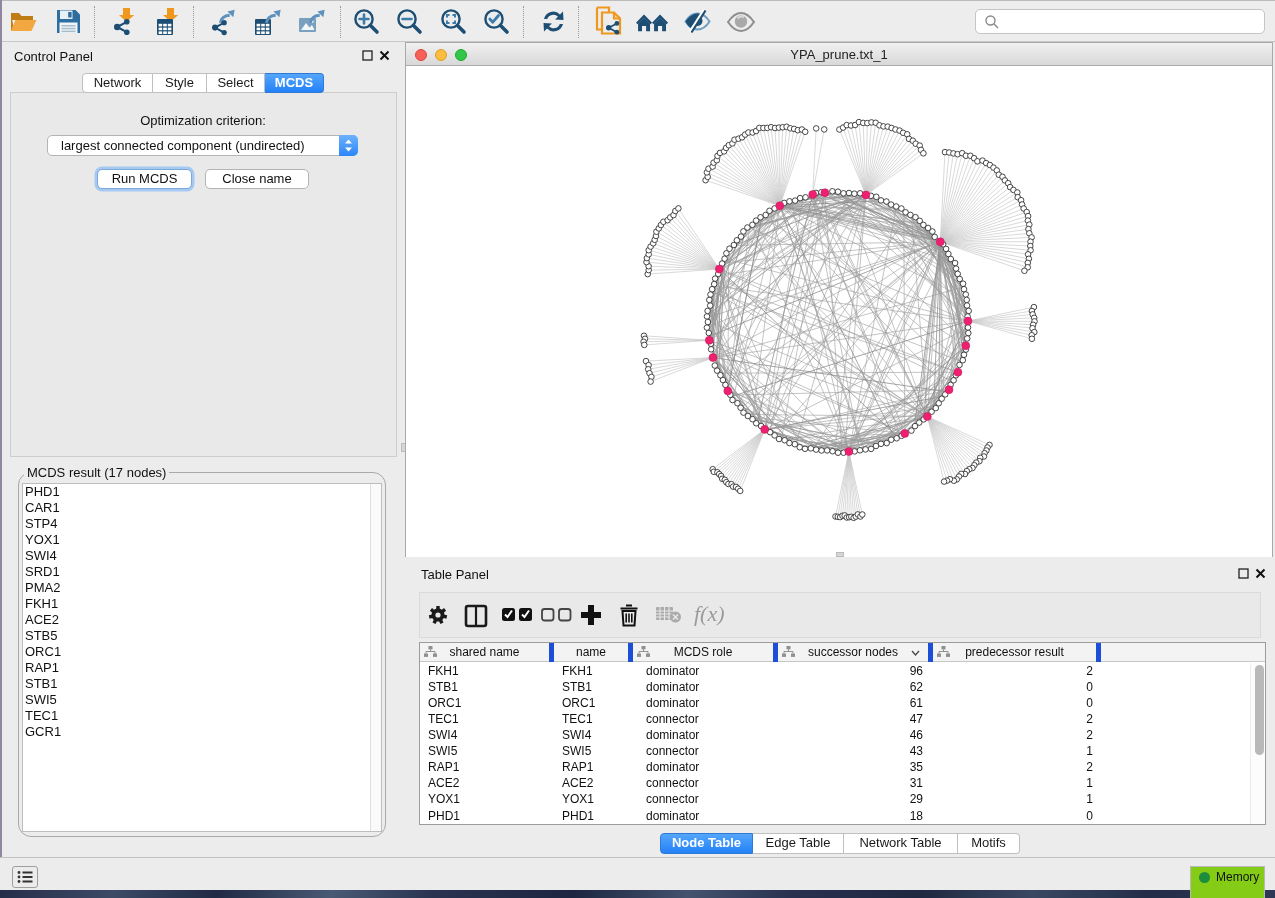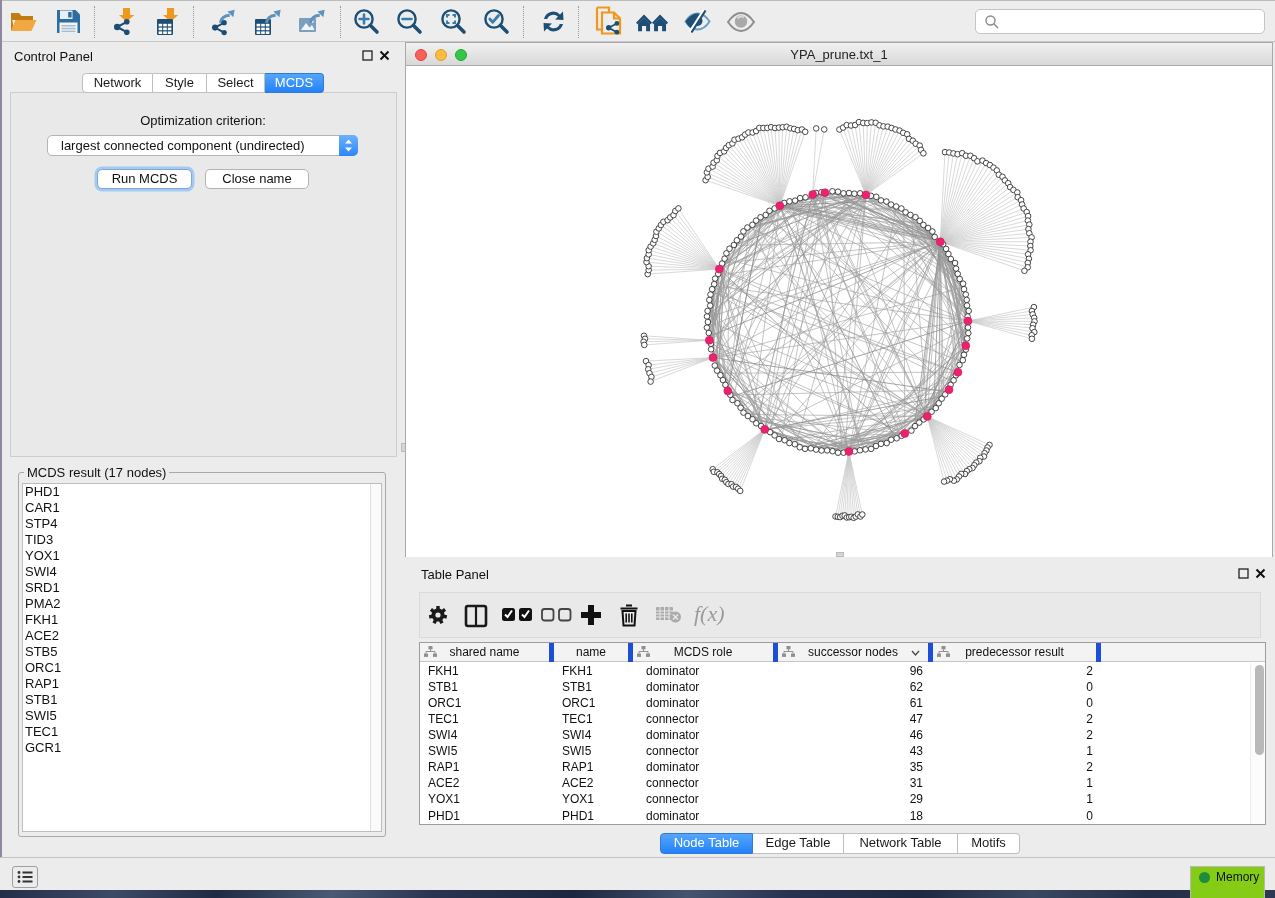--- a/index.html
+++ b/index.html
@@ -21,28 +21,28 @@
 
 
 #cpanel { left:2px; top:42px; width:402px; height:816px; background:#ececec; }
 #cp-title { position:absolute; left:12px; top:7px; font-size:13px; color:#111; }
 .winbtns { position:absolute; display:flex; gap:6px; }
 #cp-tabpanel { position:absolute; left:8px; top:50px; width:387px; height:365px; background:#e9e9e9; border:1px solid #cdcdcd; }
 #cp-tabs { position:absolute; left:80px; top:31px; height:20px; display:flex; z-index:3; font-size:13px; }
 .tab { background:#fff; border:1px solid #bfbfbf; border-left:none; line-height:18px; color:#1a1a1a; text-align:center; }
 .tab.first { border-left:1px solid #bfbfbf; border-radius:4px 0 0 4px; }
 .tab.last { border-radius:0 4px 4px 0; }
-.tab.sel { background:linear-gradient(#55a6fc,#2381f8); color:#fff; border-color:#2e7ad4; }
+.tab.sel { background:linear-gradient(#55a6fc,#2381f8); color:#fff; border-color:#2e7ad4;font-weight:bold; }
 #opt-label { position:absolute; left:0; top:71px; width:402px; text-align:center; font-size:13px; color:#111; }
 #combo { position:absolute; left:45px; top:93px; width:311px; height:21px; background:#fff; border:1px solid #b4b4b4; border-radius:5px; font-size:13px; line-height:19px; padding-left:13px; color:#111; }
 #combo-btn { position:absolute; right:-1px; top:-1px; width:19px; height:21px; border-radius:0 5px 5px 0; background:linear-gradient(#6cb1ff,#2c86f8); }
 .btn { position:absolute; background:#fff; border:1px solid #b4b4b4; border-radius:5px; font-size:13px; text-align:center; color:#111; }
 #btn-run { left:95px; top:127px; width:95px; height:20px; line-height:18px; box-shadow:0 0 0 2.5px #a5c9f1; border-color:#7aa8d8;}
 #btn-close { left:203px; top:127px; width:104px; height:20px; line-height:18px; }
-#fieldset { position:absolute; left:16px; top:430px; width:368px; height:365px; border:1px solid #a9a9a9; border-radius:3px; }
+#fieldset { position:absolute; left:16px; top:430px; width:368px; height:365px; border:1px solid #a9a9a9; border-radius:13px; }
 #fieldset-legend { position:absolute; left:5px; top:-8px; background:#ececec; padding:0 3px; font-size:13px; color:#111; }
 #mcds-list { position:absolute; left:3px; top:10px; width:360px; height:349px; background:#fff; border:1px solid #bdbdbd; font-size:13px; color:#111; }
 #mcds-list .item { padding-left:2px; height:16px; line-height:16px; }
 #mcds-sb { position:absolute; right:0px; top:0px; width:11px; height:347px; background:#fafafa; border-left:1px solid #e0e0e0; }
 
 
 #netwin { left:405px; top:42px; width:868px; height:515px; background:#fff; border:1px solid #a9a9a9; border-bottom:none;}
 #net-titlebar { position:absolute; left:0; top:0; width:866px; height:23px; background:linear-gradient(#f1f1f1,#d8d8d8); border-bottom:1px solid #ababab; }
 .tl { position:absolute; top:6px; width:12px; height:12px; border-radius:50%; }
 #net-title { position:absolute; top:4px; width:866px; text-align:center; font-size:13px; color:#222; }
@@ -260,21 +260,20 @@
   </div>
   <div id="opt-label">Optimization criterion:</div>
   <div class="btn" id="btn-run">Run MCDS</div>
   <div class="btn" id="btn-close">Close name</div>
   <div id="fieldset">
     <div id="fieldset-legend">MCDS result (17 nodes)</div>
     <div id="mcds-list">
       <div class="item">PHD1</div>
         <div class="item">CAR1</div>
         <div class="item">STP4</div>
-      <div class="item">TID3</div>
         <div class="item">YOX1</div>
         <div class="item">SWI4</div>
       <div class="item">SRD1</div>
         <div class="item">PMA2</div>
         <div class="item">FKH1</div>
       <div class="item">ACE2</div>
         <div class="item">STB5</div>
         <div class="item">ORC1</div>
       <div class="item">RAP1</div>
         <div class="item">STB1</div>

